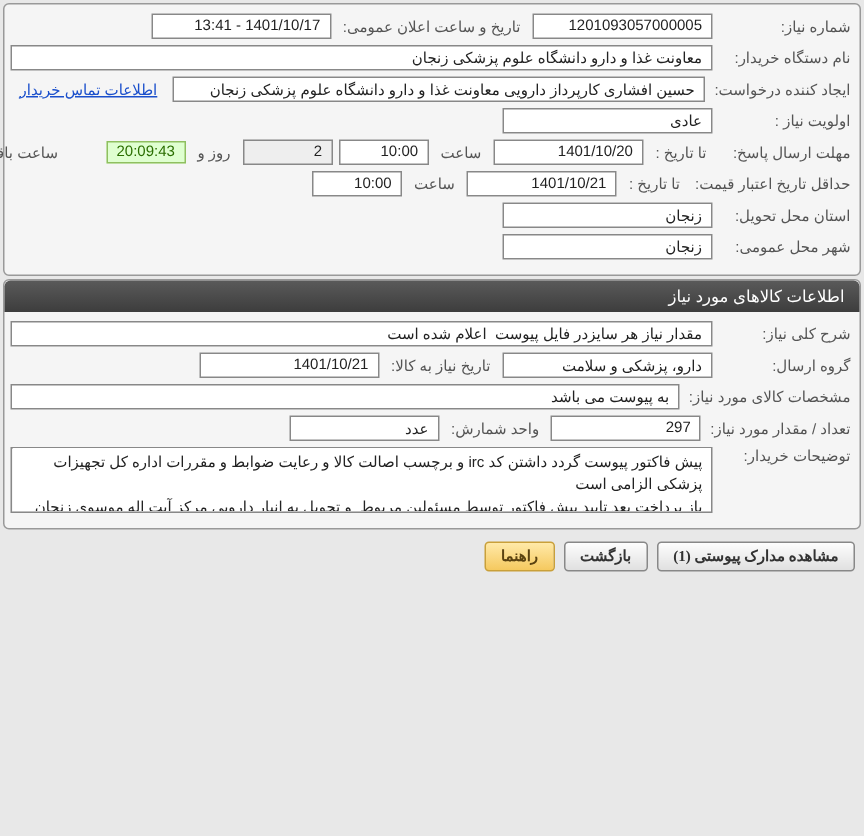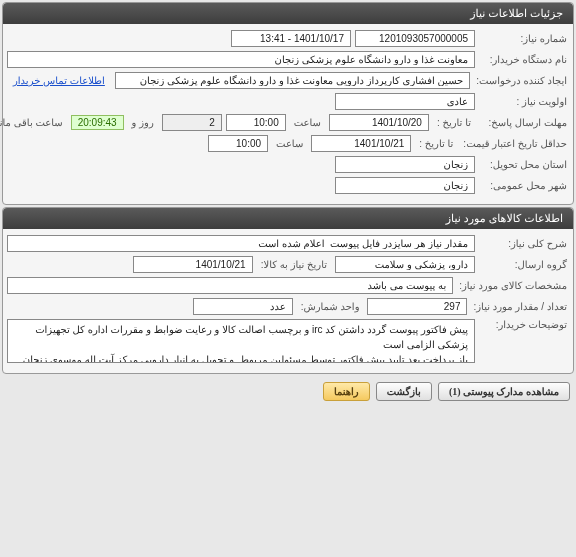--- a/index.html
+++ b/index.html
@@ -63,20 +63,21 @@
   font-size: 10px;
   padding: 0 6px;
 }
 .countdown {
   background: #dfffd0;
   border: 1px solid #8fbf60;
   color: #2a6e00;
   padding: 1px 6px;
   font-size: 10px;
   direction: ltr;
+  margin-left: 24px;
 }
 textarea.field {
   resize: none;
   width: 100%;
   height: 44px;
   line-height: 1.5;
 }
 .btn-row {
   display: flex;
   gap: 6px;
@@ -108,26 +109,26 @@
 .flex-fill { flex: 1; }
 .w60 { width: 60px; }
 .w100 { width: 100px; }
 .w120 { width: 120px; }
 .w140 { width: 140px; }
 </style>
 </head>
 <body>
 
 <div class="panel">
-  <div class="panel-header">جزئیات اطلاعات نیاز</div>
   <div class="panel-body">
 
     <div class="row">
       <span class="label">شماره نیاز:</span>
       <input class="field w120" readonly="" value="1201093057000005" style="">
+      <span class="label label-sm">تاریخ و ساعت اعلان عمومی:</span>
       <input class="field w120" readonly="" value="1401/10/17 - 13:41" style="">
     </div>
 
     <div class="row">
       <span class="label">نام دستگاه خریدار:</span>
       <input class="field flex-fill" readonly="" value="معاونت غذا و دارو دانشگاه علوم پزشکی زنجان" style="">
     </div>
 
     <div class="row">
       <span class="label">ایجاد کننده درخواست:</span>

